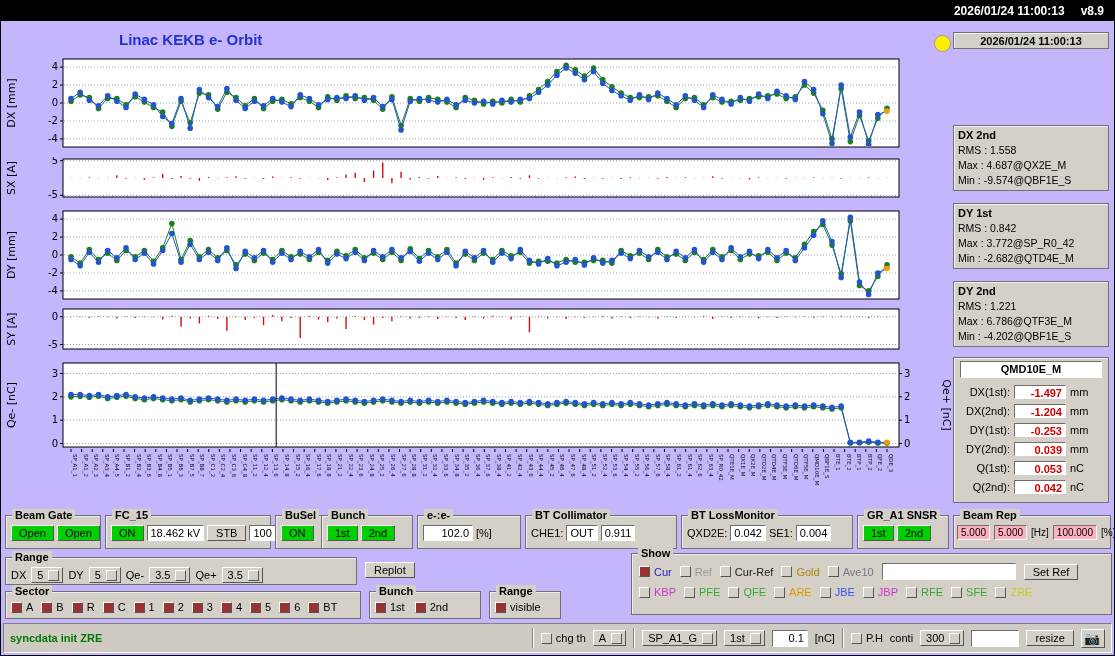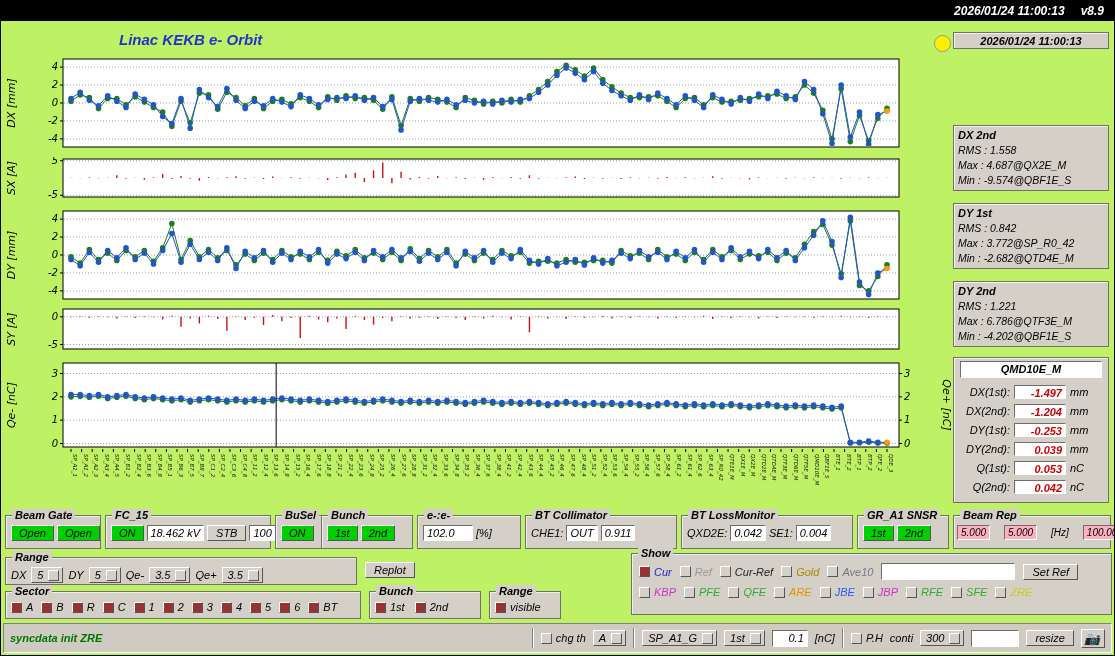--- a/index.html
+++ b/index.html
@@ -1,17 +1,17 @@
 <!DOCTYPE html>
 <html><head>
 <meta charset="utf-8">
 <style>
   html,body{margin:0;padding:0;background:#777;}
   body{font-family:"Liberation Sans","DejaVu Sans",sans-serif;font-size:11px;color:#000;}
-  .win{position:relative;width:1115px;height:656px;background:#bef264;overflow:hidden;border:1px solid #000;box-sizing:border-box;margin:0 auto;font-style:italic;}
+  .win{position:relative;width:1115px;height:656px;background:#c4b5fd;overflow:hidden;border:1px solid #000;box-sizing:border-box;margin:0 auto;}
   .titlebar{position:absolute;top:0;left:0;right:0;height:20px;background:#000;color:#fff;display:flex;justify-content:flex-end;align-items:center;gap:16px;padding-right:10px;font-weight:bold;font-size:12px;box-sizing:border-box;}
   .page-title{position:absolute;top:30px;left:118px;color:#2233cc;font-weight:bold;font-size:15px;}
   .chart{position:absolute;left:0;}
   svg text{font-family:"DejaVu Sans",sans-serif;}
   .bpm-strip{position:absolute;top:448px;left:0;}
   
   .lamp{position:absolute;left:933px;top:34px;width:15px;height:15px;border-radius:50%;background:#ffee00;border:1px solid #999;}
   .tsbox{position:absolute;left:952px;top:31px;width:156px;height:17px;border:1px solid #707070;box-shadow:inset 1px 1px 0 #f2f2f2;display:flex;align-items:center;justify-content:center;font-weight:bold;box-sizing:border-box;background:#d4d0c8;}
   .statbox{position:absolute;left:952px;width:156px;border:1px solid #707070;box-shadow:inset 1px 1px 0 #f2f2f2;box-sizing:border-box;padding:2px 4px;background:#d4d0c8;}
   .statbox .t{font-weight:bold;line-height:15px;}
@@ -1131,21 +1131,21 @@
   <div class="group" style="left:320px;top:514px;width:92px;height:34px">
     <span class="cap">Bunch</span>
     <div class="grow">
       <span class="gbtn">1st</span>
       <span class="gbtn">2nd</span>
     </div>
   </div>
   <div class="group" style="left:416px;top:514px;width:104px;height:34px">
     <span class="cap">e-:e-</span>
     <div class="grow">
-      <span class="sunk" style="min-width:42px;text-align:left">102.0</span>
+      <span class="sunk" style="min-width:42px;text-align:right">102.0</span>
       <span>[%]</span>
     </div>
   </div>
   <div class="group" style="left:524px;top:514px;width:152px;height:34px">
     <span class="cap">BT Collimator</span>
     <div class="grow">
       <span>CHE1:</span>
       <span class="sunk">OUT</span>
       <span class="sunk">0.911</span>
     </div>
@@ -1161,21 +1161,21 @@
   </div>
   <div class="group" style="left:856px;top:514px;width:92px;height:34px">
     <span class="cap">GR_A1 SNSR</span>
     <div class="grow">
       <span class="gbtn">1st</span>
       <span class="gbtn">2nd</span>
     </div>
   </div>
   <div class="group" style="left:952px;top:514px;width:158px;height:34px">
     <span class="cap">Beam Rep</span>
-    <div class="grow" style="gap:14px;padding-left:3px;font-size:10px">
+    <div class="grow" style="gap:4px;padding-left:3px;font-size:10px">
       <span class="pink">5.000</span>
       <span class="pink">5.000</span>
       <span>[Hz]</span>
       <span class="pink">100.000</span>
       <span>[%]</span>
     </div>
   </div>
 
   <div class="group" style="left:4px;top:556px;width:352px;height:28px">
     <span class="cap">Range</span>

